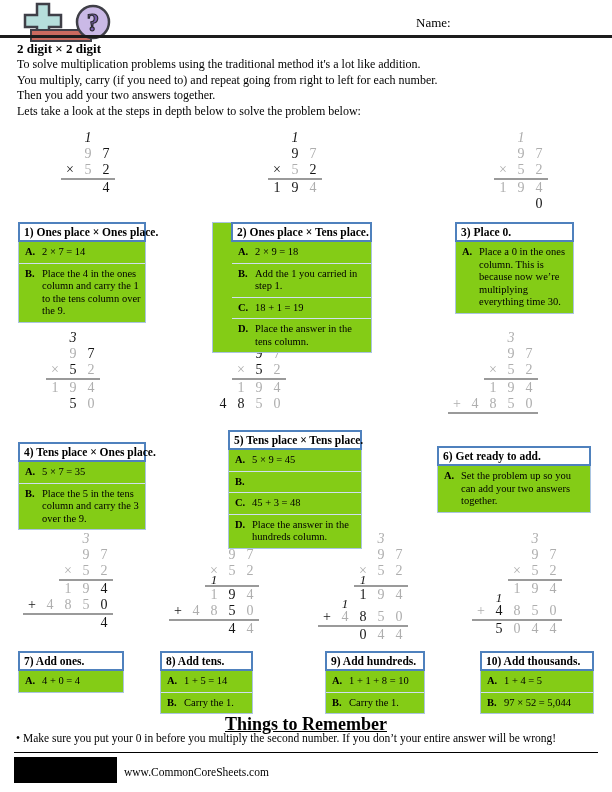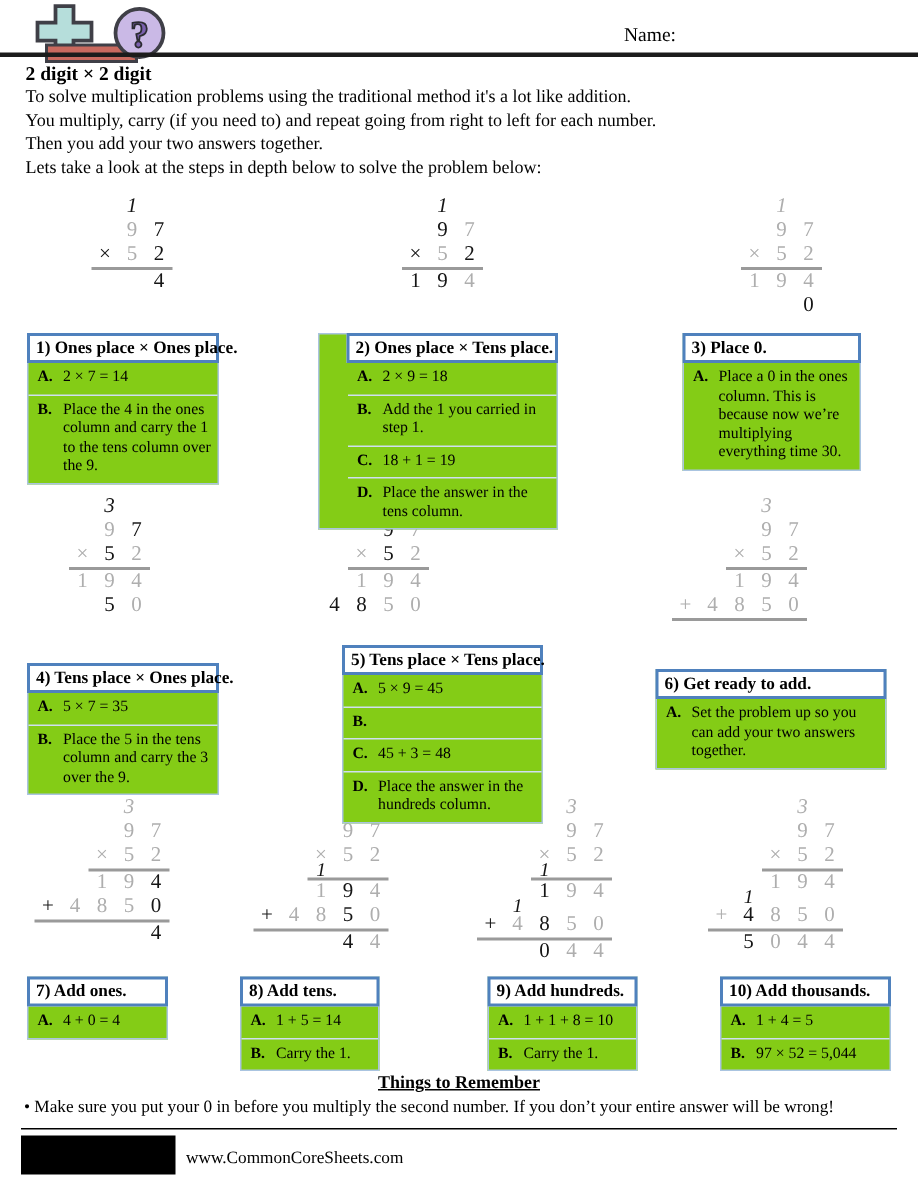--- a/index.html
+++ b/index.html
@@ -29,21 +29,21 @@
   .stepbox { position:absolute; border:1px solid #aac4e0; background:#84cc16; box-sizing:border-box; }
   .stephead { border:2px solid #4f81bd; margin:-1px -1px 0 -1px; padding:2px 4px 2px 4px;
               font-weight:bold; font-size:11.5px; background:#fff; white-space:nowrap; }
   .sitem { display:flex; padding:4px 4px 4px 6px; border-bottom:1px solid #cfdff0;
            font-size:10.5px; line-height:12.5px; }
   .sitem:last-child { border-bottom:none; }
   .sletter { font-weight:bold; width:17px; flex:0 0 17px; }
   .stext { flex:1; }
   
   .ttr-title { position:absolute; left:0; top:714px; width:612px; text-align:center;
-               font-weight:bold; text-decoration:underline; font-size:12px; }
+               font-weight:bold; text-decoration:underline; font-size:18px; }
   .ttr-bullet { position:absolute; left:16px; top:732px; width:586px; font-size:11.5px; }
   .footer-line { position:absolute; left:14px; top:752px; width:584px; height:1px; background:#000; }
   .badge { position:absolute; left:14px; top:757px; width:103px; height:26px; background:#000; }
   .badge-ellipse { position:absolute; left:3px; top:2px; width:95px; height:20px;
                    background:#fff; border:1px solid #000; border-radius:50%;
                    display:flex; align-items:center; justify-content:center;
                    font-weight:bold; font-size:12px;margin-top:44px; }
   .site { position:absolute; left:124px; top:766px; font-size:11.5px; }
 </style>
 </head>
@@ -540,21 +540,21 @@
           <span class="stext">Place the answer in the hundreds column.</span>
         </div>
       </div>
       <div class="stepbox" style="left: 437px; top: 430px; width: 154px; margin-top: 16px;">
         <div class="stephead">6) Get ready to add.</div>
         <div class="sitem">
           <span class="sletter">A.</span>
           <span class="stext">Set the problem up so you can add your two answers together.</span>
         </div>
       </div>
-      <div class="stepbox" style="left: 18px; top: 651px; width: 94px;">
+      <div class="stepbox" style="left: 18px; top: 651px; width: 106px;">
         <div class="stephead">7) Add ones.</div>
         <div class="sitem">
           <span class="sletter">A.</span>
           <span class="stext">4 + 0 = 4</span>
         </div>
       </div>
       <div class="stepbox" style="left: 160px; top: 651px; width: 93px;">
         <div class="stephead">8) Add tens.</div>
         <div class="sitem">
           <span class="sletter">A.</span>

